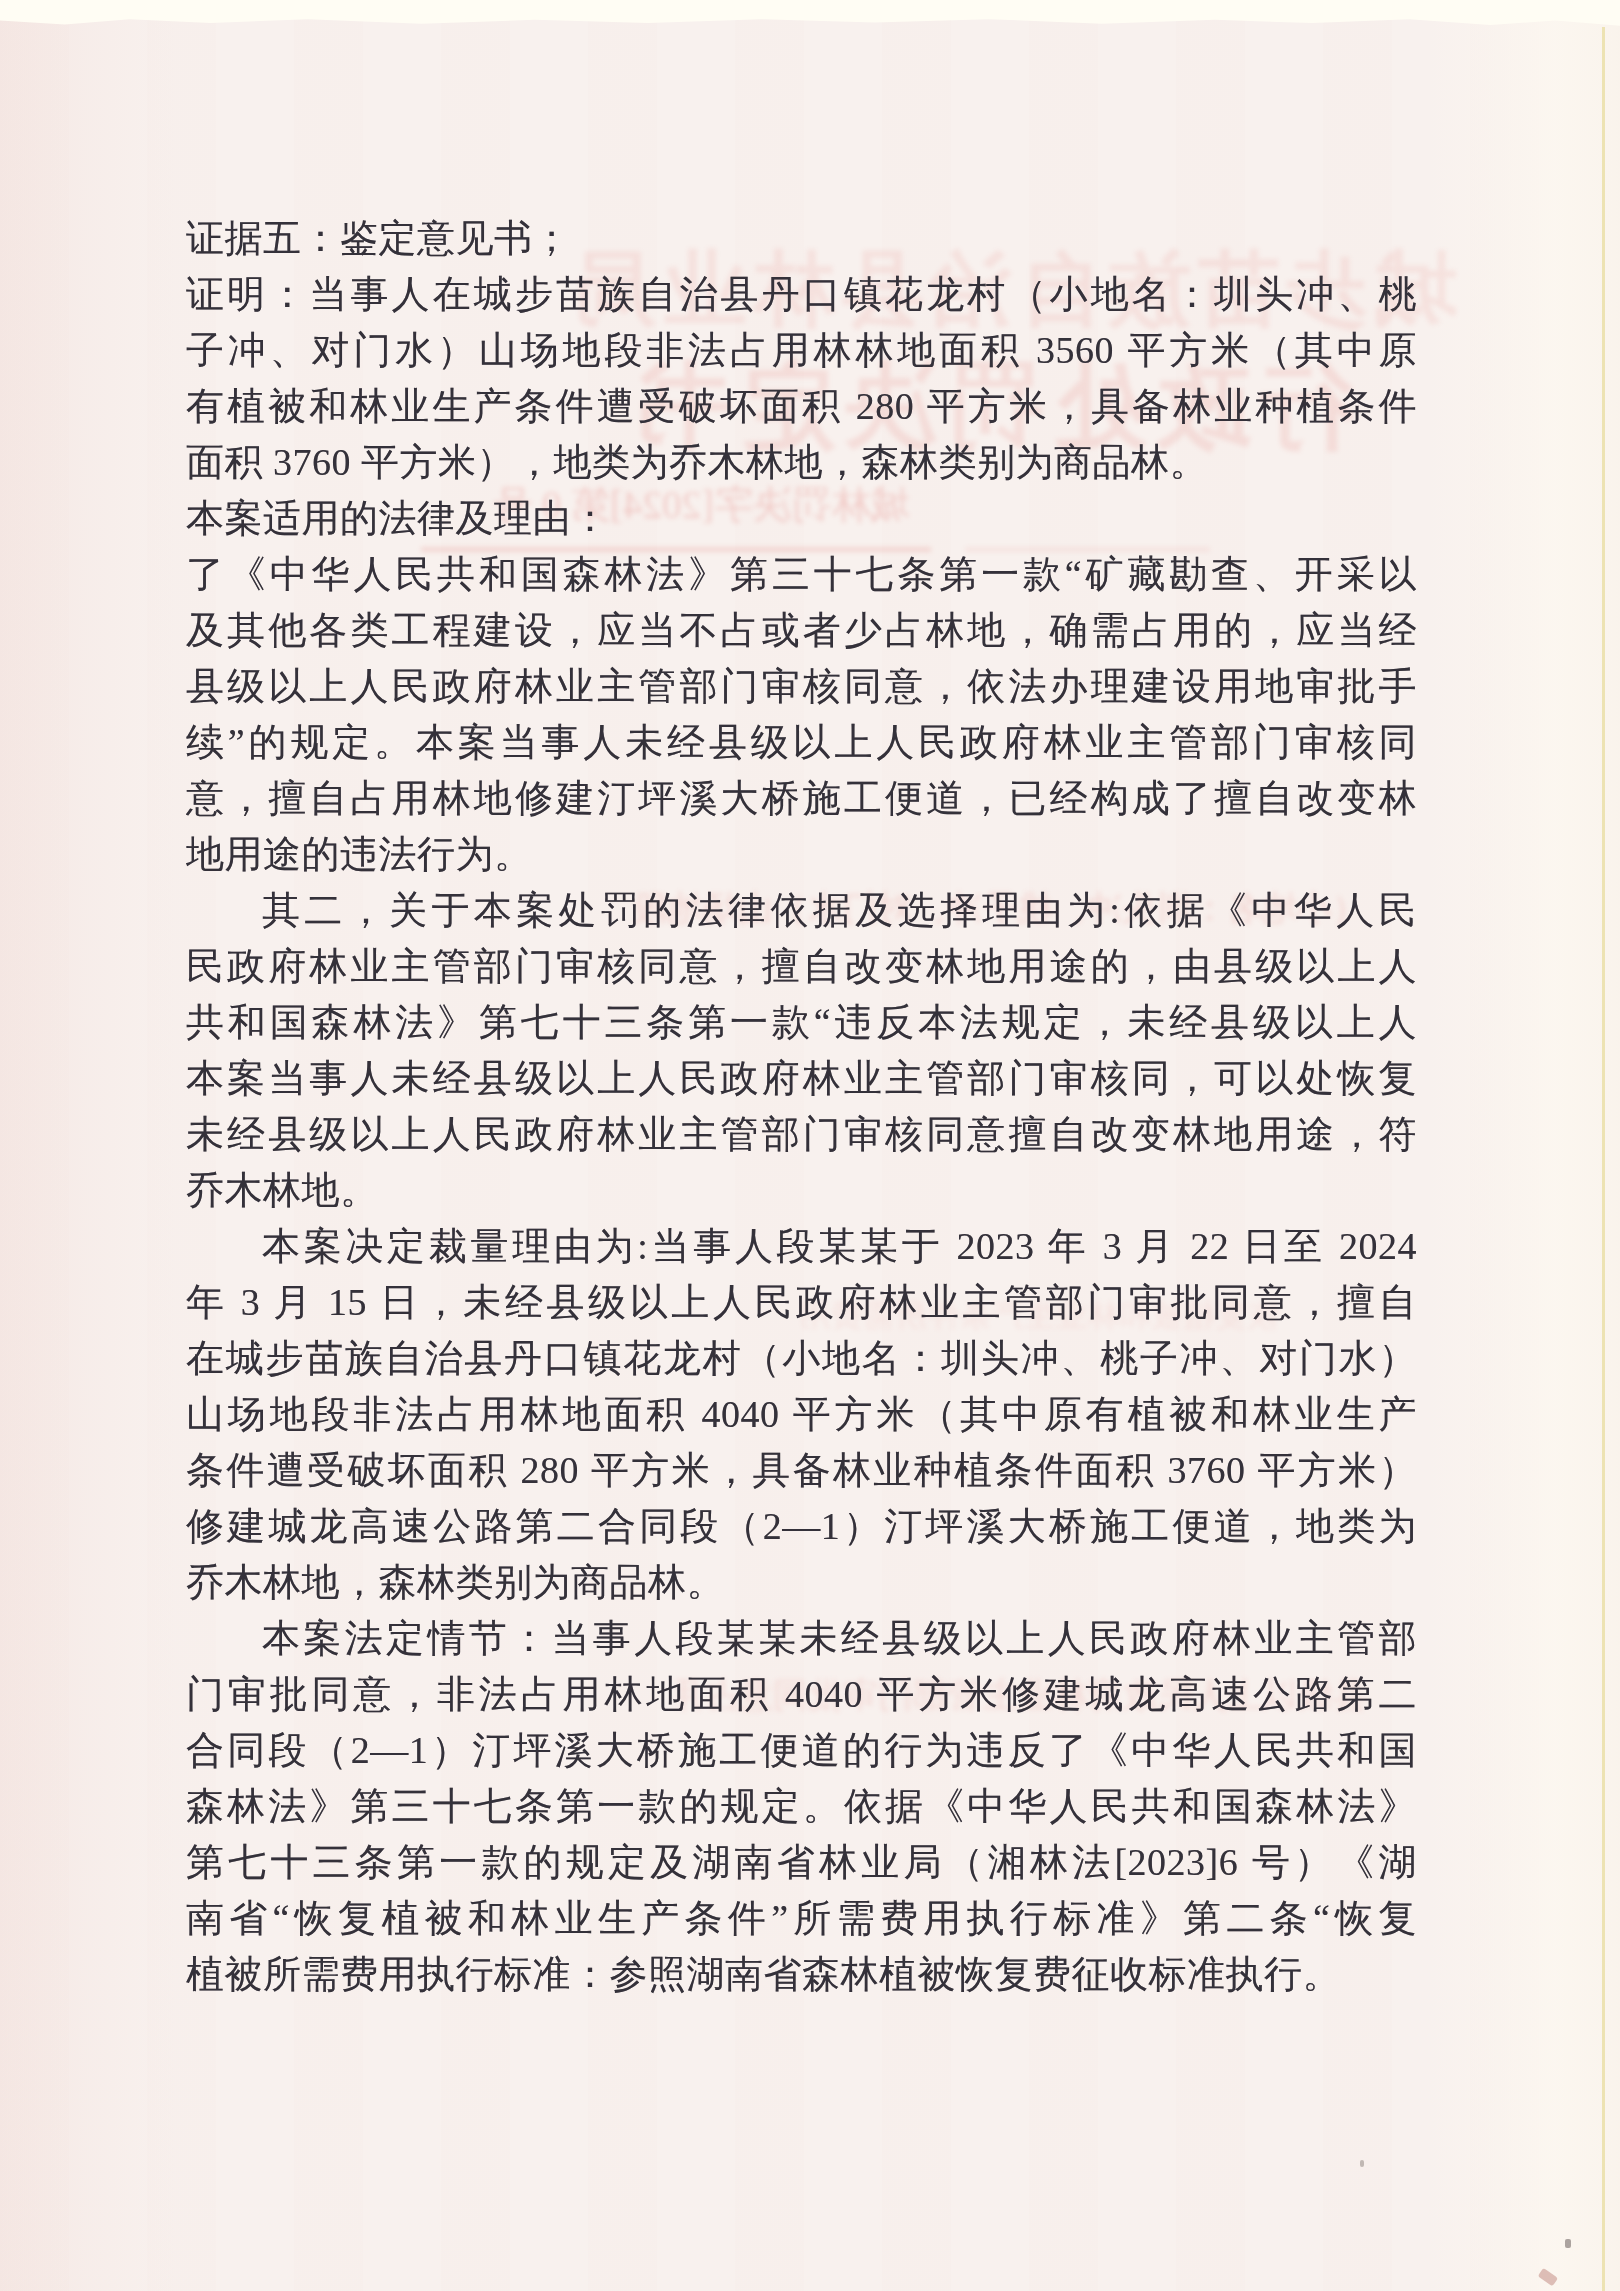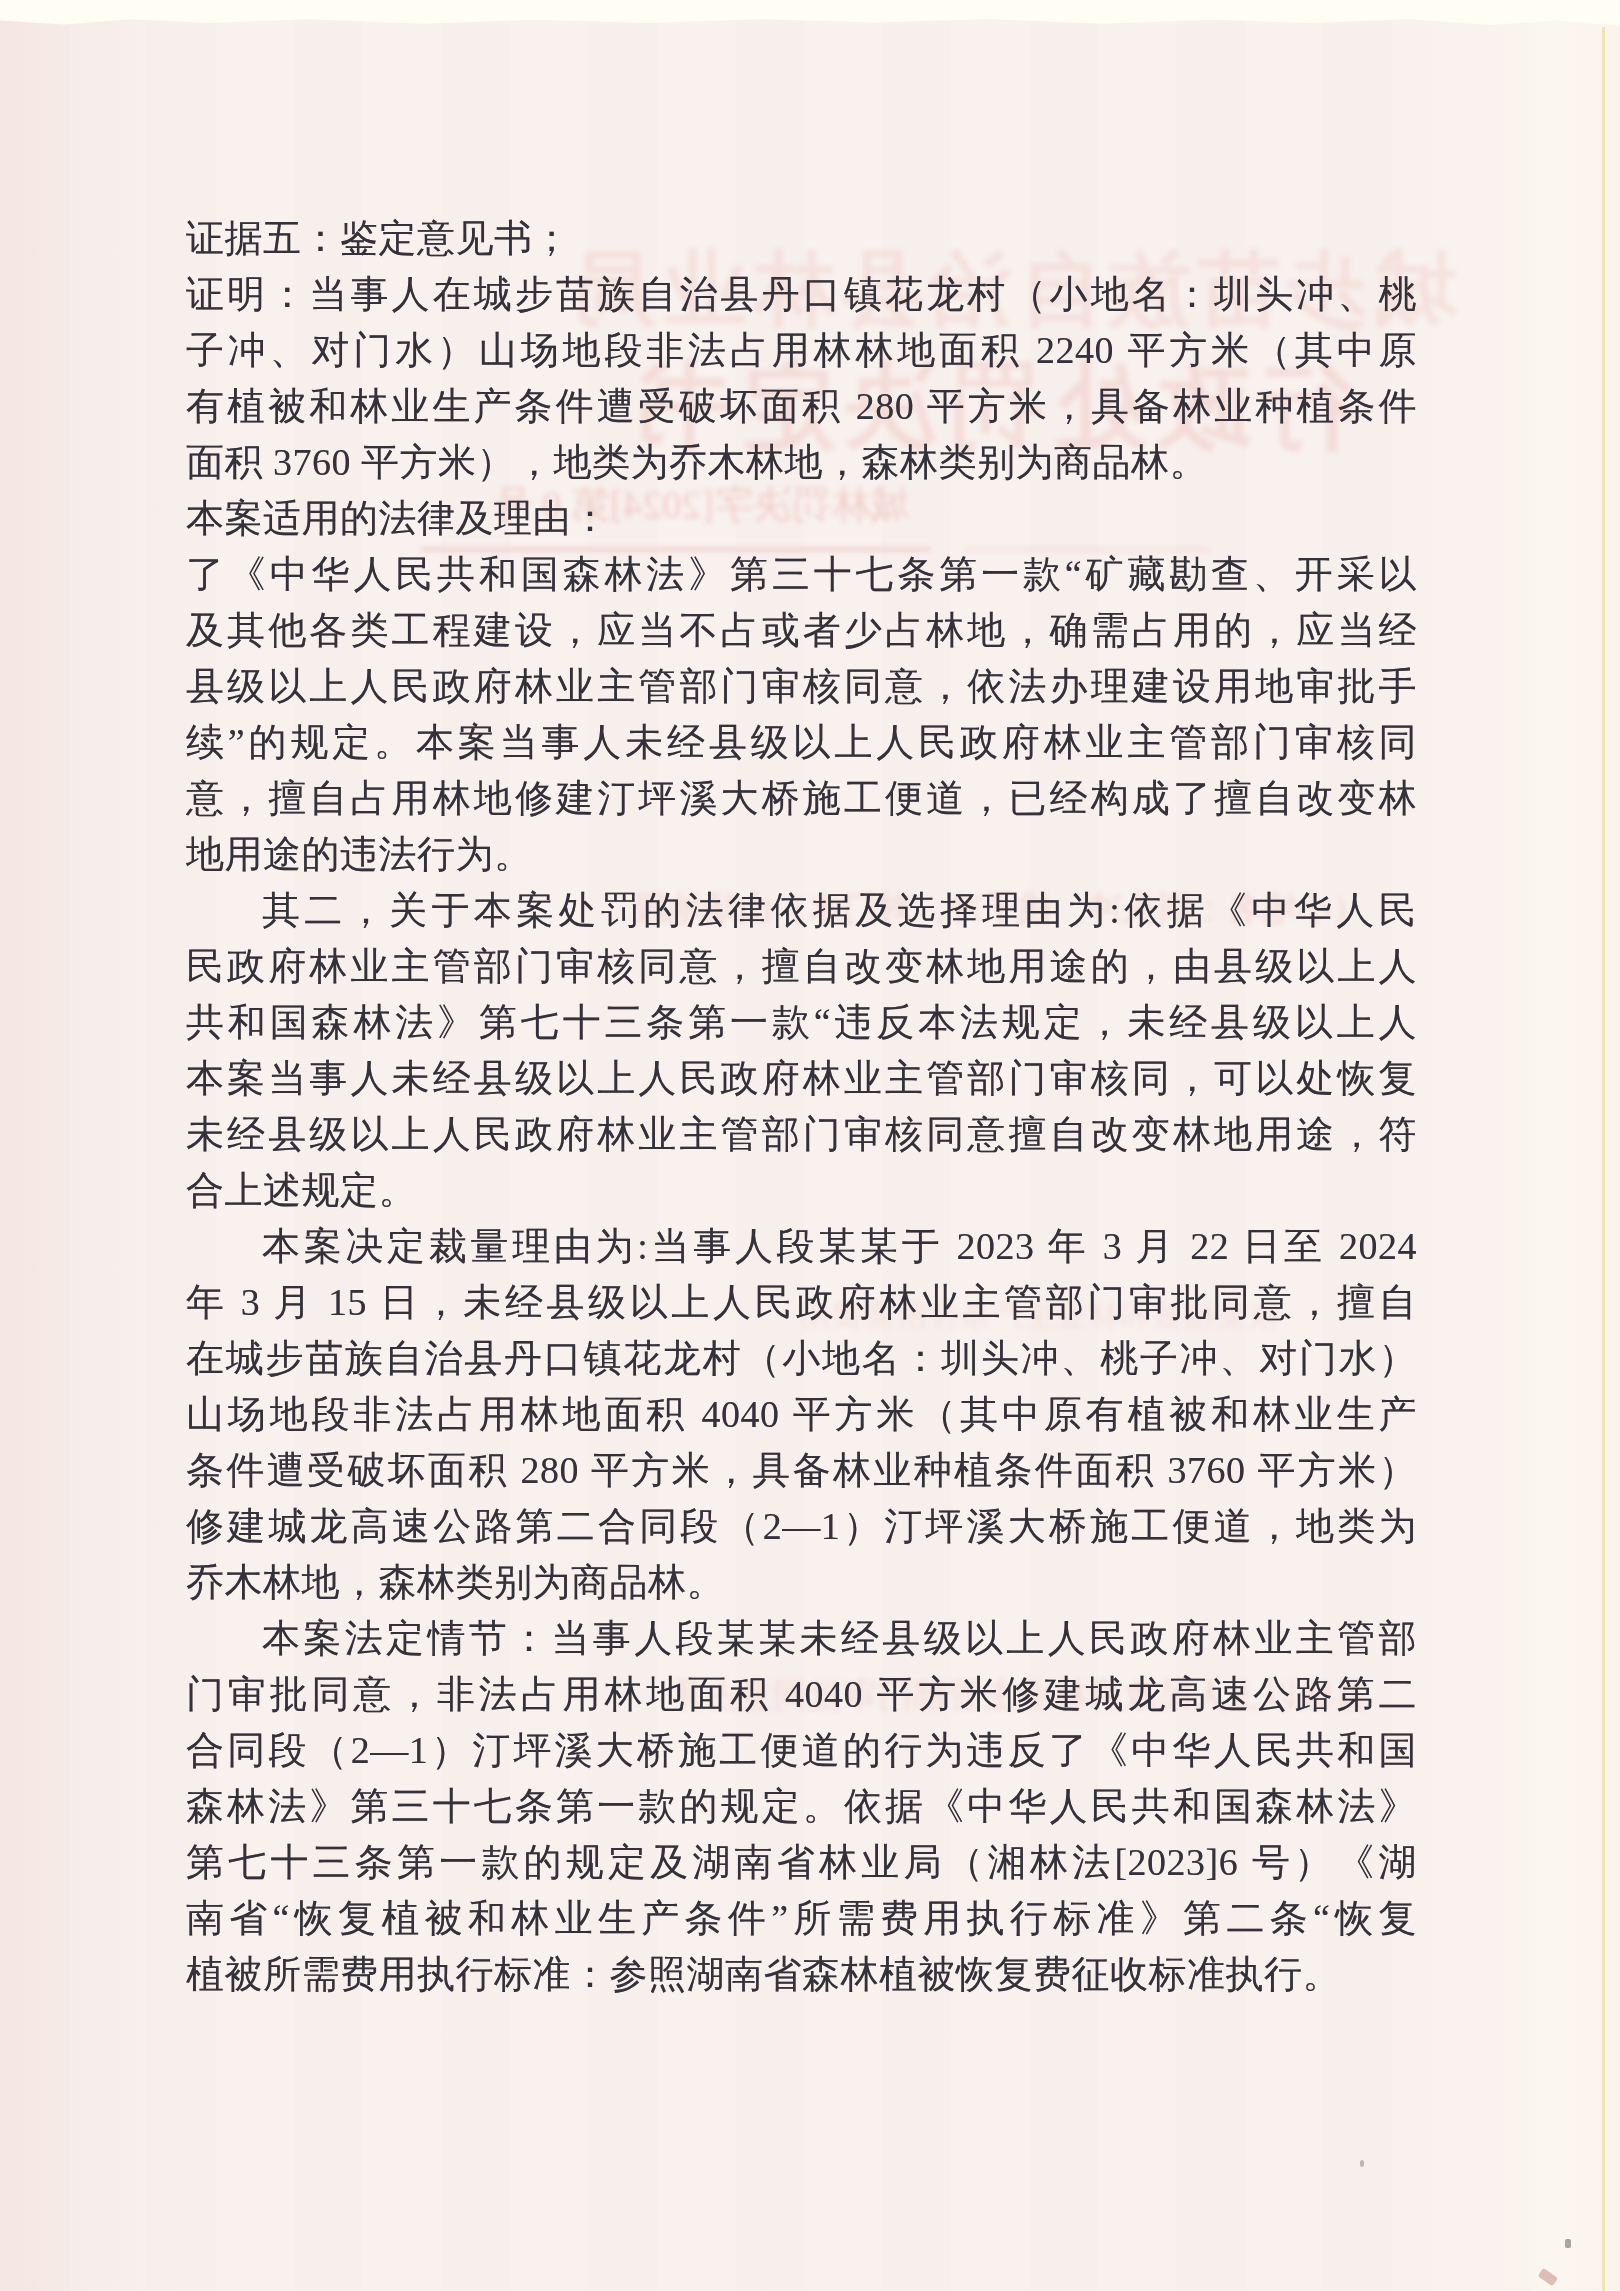--- a/index.html
+++ b/index.html
@@ -59,36 +59,36 @@
   <div class="bleed" style="left:439px; top:478px; width:470px; font-size:39px; opacity:.28; font-weight:normal;">城林罚决字[2024]第 0 号</div>
   <div class="bleed-bar" style="left:421px; top:547px; width:510px; height:4.9px; opacity:.20;"></div>
   <div class="bleed-bar" style="left:965px; top:547px; width:245px; height:4.9px; opacity:.10;"></div>
   <div class="bleed" style="left:436px; top:885px; width:931px; font-size:35px; opacity:.20; font-weight:normal;">（小地名：圳头冲、桃子冲、对门水）山场地段</div>
   <div class="bleed" style="left:671px; top:1294px; width:608px; font-size:32px; opacity:.11; font-weight:normal;">恢复植被和林业生产条件所需费用</div>
   <div class="bleed" style="left:676px; top:1672px; width:691px; font-size:35px; opacity:.17; font-weight:normal;">县级以上人民政府林业主管部门审批同意占用林地</div>
 
   <div class="doc-lines">
       <div class="line end">证据五：鉴定意见书；</div>
       <div class="line">证明：当事人在城步苗族自治县丹口镇花龙村（小地名：圳头冲、桃</div>
-      <div class="line">子冲、对门水）山场地段非法占用林林地面积 2240 平方米（其中原</div>
+      <div class="line">子冲、对门水）山场地段非法占用林林地面积 3560 平方米（其中原</div>
       <div class="line">有植被和林业生产条件遭受破坏面积 280 平方米，具备林业种植条件</div>
       <div class="line end">面积 3760 平方米），地类为乔木林地，森林类别为商品林。</div>
       <div class="line end">本案适用的法律及理由：</div>
       <div class="line">了《中华人民共和国森林法》第三十七条第一款“矿藏勘查、开采以</div>
       <div class="line">及其他各类工程建设，应当不占或者少占林地，确需占用的，应当经</div>
       <div class="line">县级以上人民政府林业主管部门审核同意，依法办理建设用地审批手</div>
       <div class="line">续”的规定。本案当事人未经县级以上人民政府林业主管部门审核同</div>
       <div class="line">意，擅自占用林地修建汀坪溪大桥施工便道，已经构成了擅自改变林</div>
       <div class="line end">地用途的违法行为。</div>
       <div class="line indent">其二，关于本案处罚的法律依据及选择理由为:依据《中华人民</div>
       <div class="line">民政府林业主管部门审核同意，擅自改变林地用途的，由县级以上人</div>
       <div class="line">共和国森林法》第七十三条第一款“违反本法规定，未经县级以上人</div>
       <div class="line">本案当事人未经县级以上人民政府林业主管部门审核同，可以处恢复</div>
       <div class="line">未经县级以上人民政府林业主管部门审核同意擅自改变林地用途，符</div>
-      <div class="line end">合上述规定。</div>
+      <div class="line end">乔木林地。</div>
       <div class="line indent">本案决定裁量理由为:当事人段某某于 2023 年 3 月 22 日至 2024</div>
       <div class="line">年 3 月 15 日，未经县级以上人民政府林业主管部门审批同意，擅自</div>
       <div class="line">在城步苗族自治县丹口镇花龙村（小地名：圳头冲、桃子冲、对门水）</div>
       <div class="line">山场地段非法占用林地面积 4040 平方米（其中原有植被和林业生产</div>
       <div class="line">条件遭受破坏面积 280 平方米，具备林业种植条件面积 3760 平方米）</div>
       <div class="line">修建城龙高速公路第二合同段（2—1）汀坪溪大桥施工便道，地类为</div>
       <div class="line end">乔木林地，森林类别为商品林。</div>
       <div class="line indent">本案法定情节：当事人段某某未经县级以上人民政府林业主管部</div>
       <div class="line">门审批同意，非法占用林地面积 4040 平方米修建城龙高速公路第二</div>
       <div class="line">合同段（2—1）汀坪溪大桥施工便道的行为违反了《中华人民共和国</div>

